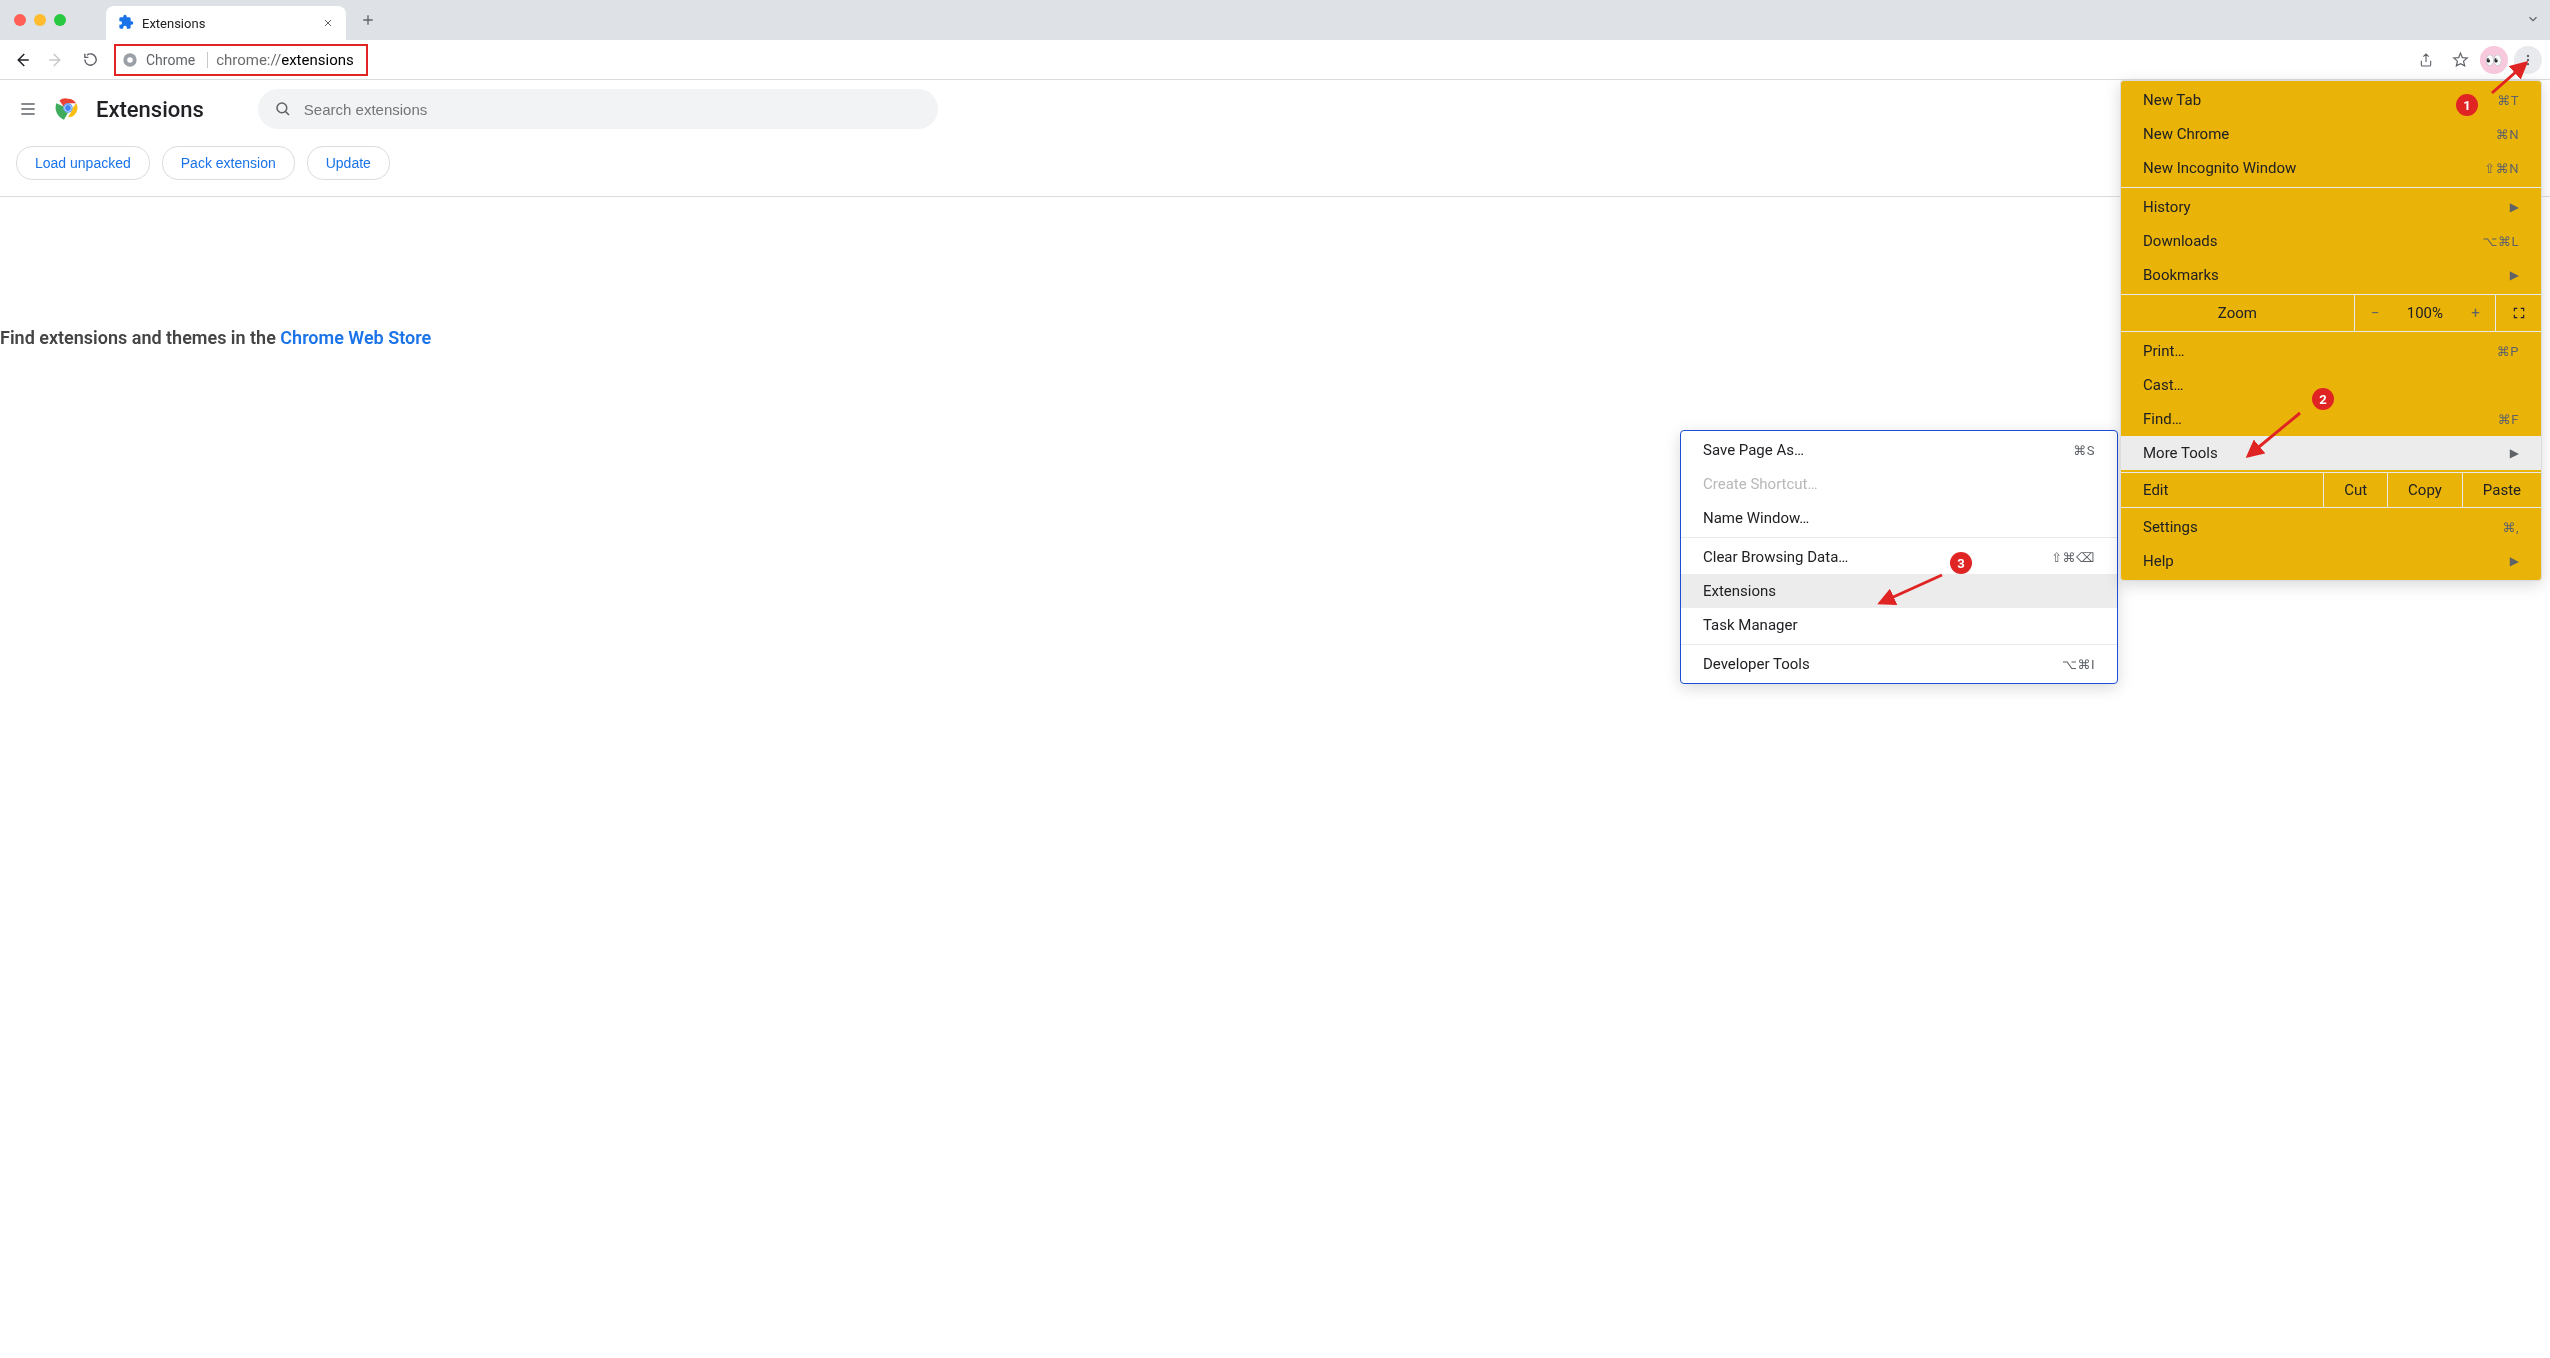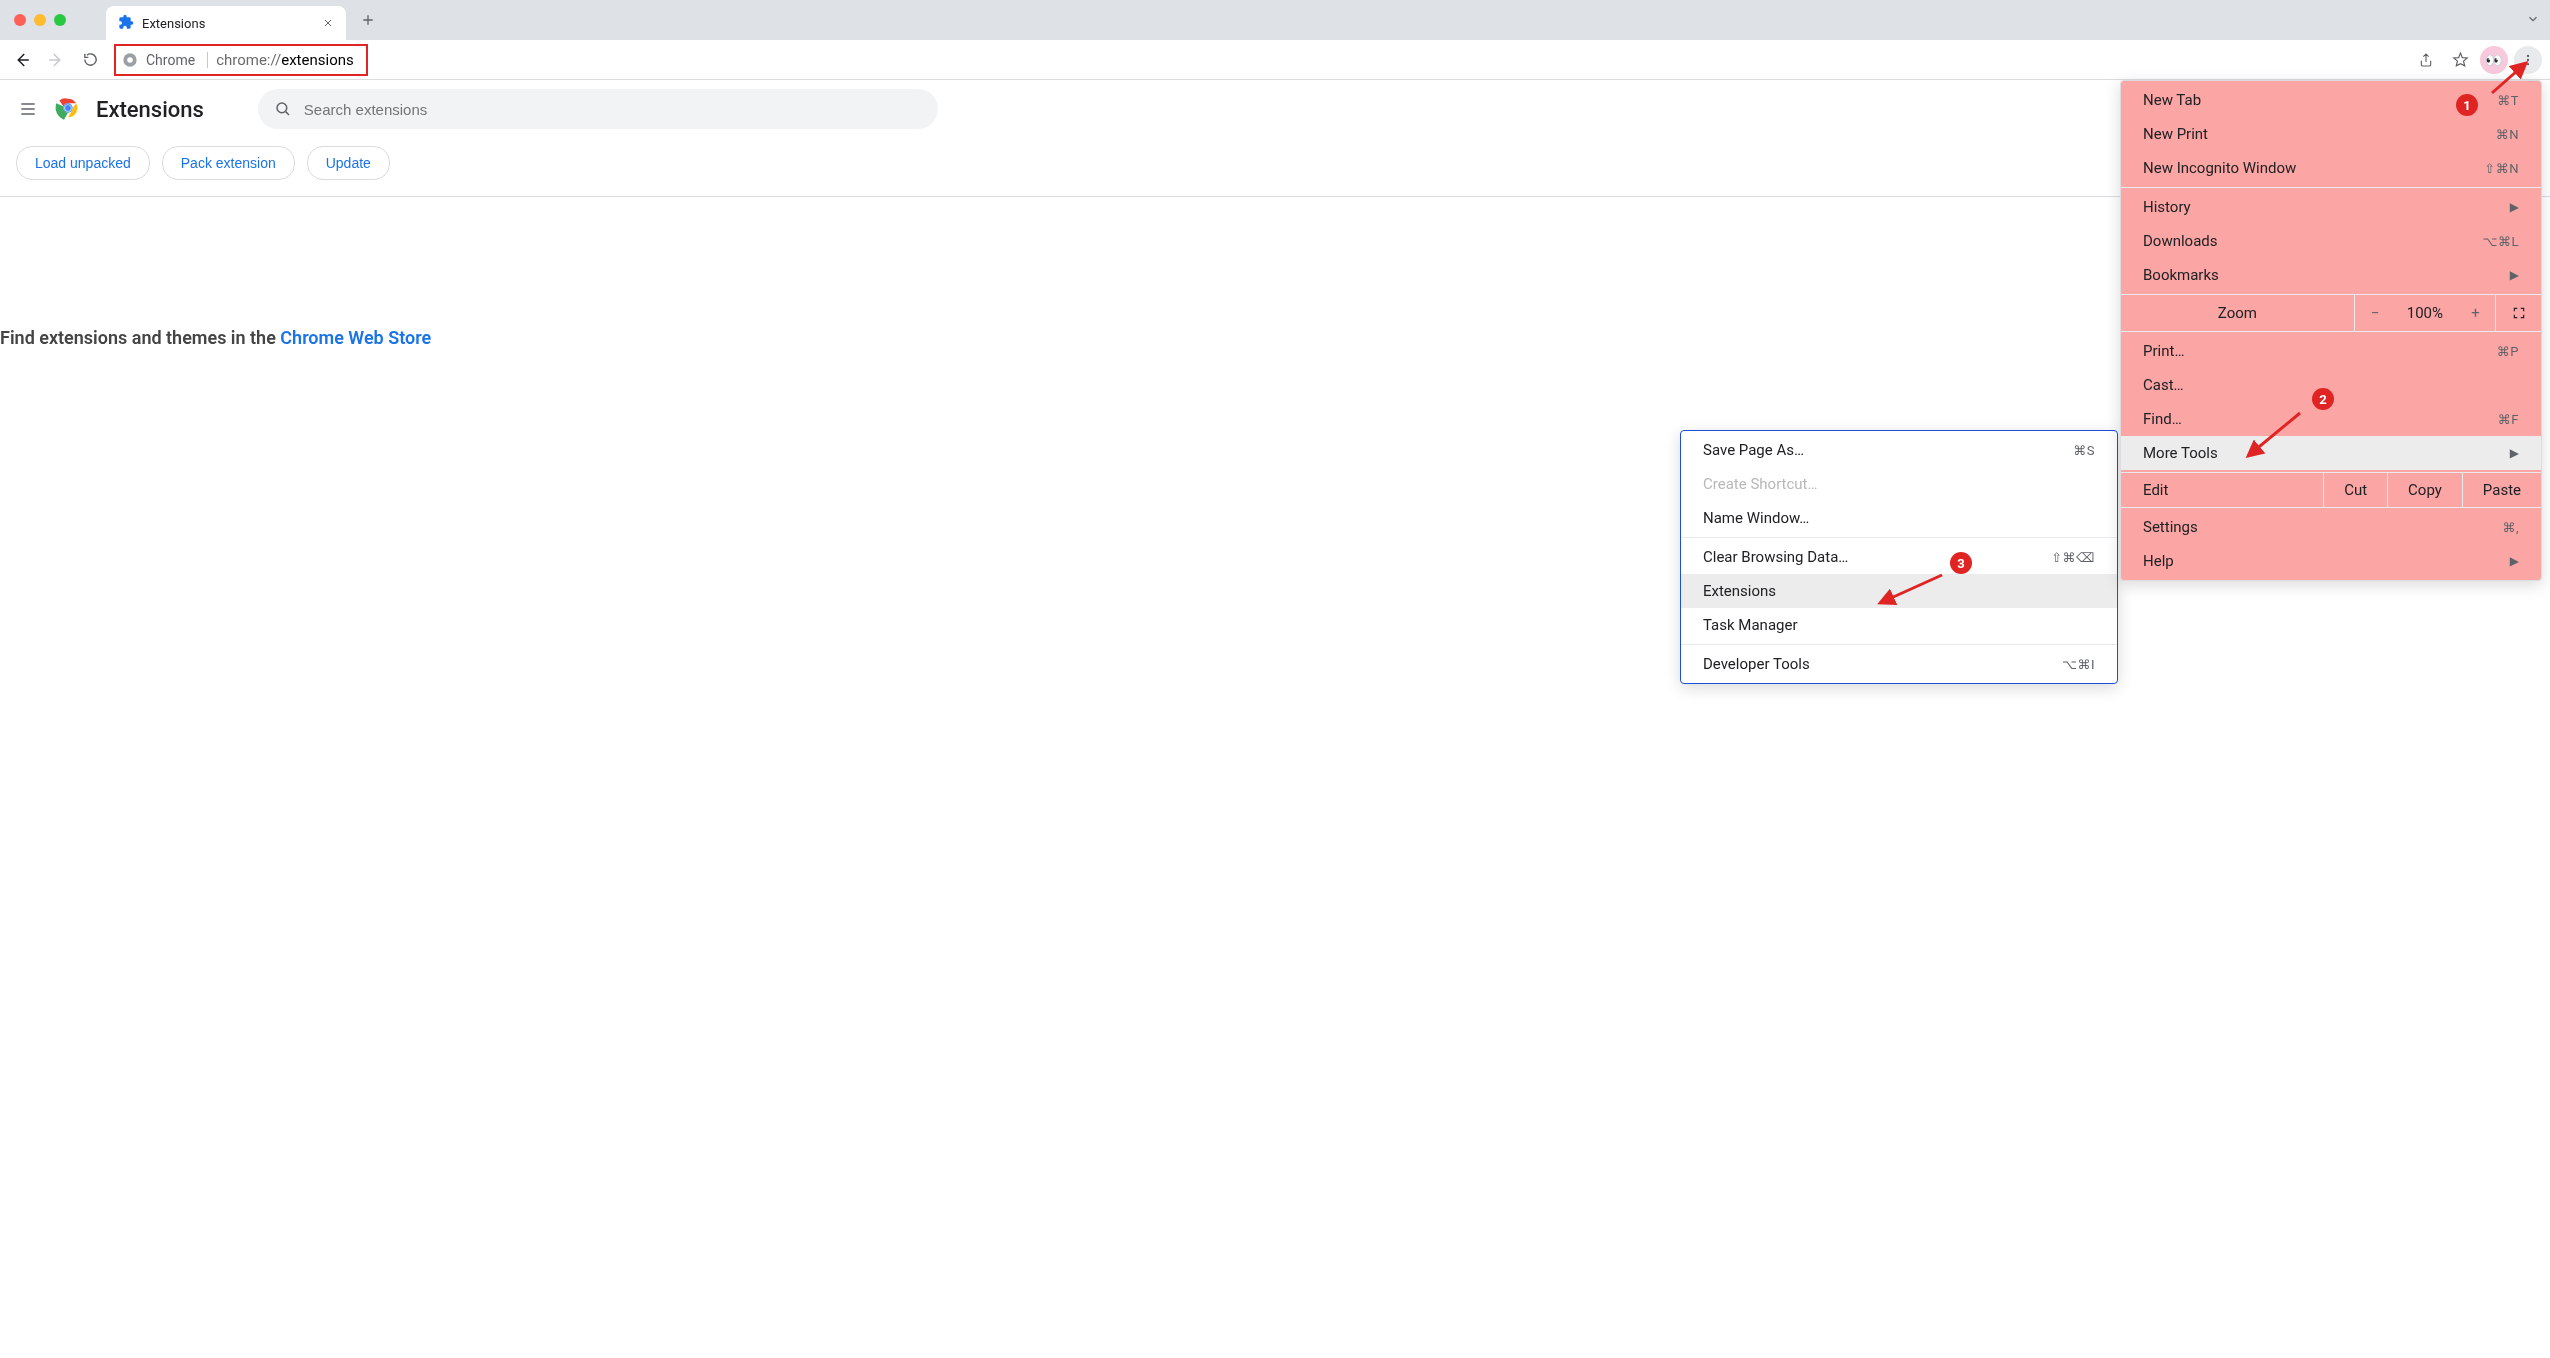--- a/index.html
+++ b/index.html
@@ -113,21 +113,21 @@
     font-size:18px;
     font-weight:600;
     color:#444;
   }
   .content-msg a { color:#1a73e8; text-decoration:none; }
   
   .menu {
     position:absolute;
     top:80px; right:8px;
     width:422px;
-    background:#fca5a5;
+    background:#eab308;
     border:1px solid #dadce0;
     border-radius:4px;
     box-shadow: 0 4px 16px rgba(0,0,0,.15);
     font-size:15px;
     z-index:100;
   }
   .menu-section { padding: 2px 0; }
   .menu-sep { height:1px; background:#e8eaed; }
   .menu-item {
     display:flex; align-items:center;
@@ -290,21 +290,21 @@
   <span>Find extensions and themes in the </span><a href="#">Chrome Web Store</a>
 </div>
 
 <div class="menu">
   <div class="menu-section">
     <div class="menu-item">
         <span class="mi-label">New Tab</span>
         <span class="mi-accel">⌘T</span>
       </div>
     <div class="menu-item">
-        <span class="mi-label">New Print</span>
+        <span class="mi-label">New Chrome</span>
         <span class="mi-accel">⌘N</span>
       </div>
     <div class="menu-item">
         <span class="mi-label">New Incognito Window</span>
         <span class="mi-accel">⇧⌘N</span>
       </div>
   </div>
   <div class="menu-sep"></div>
   <div class="menu-section">
     <div class="menu-item">

